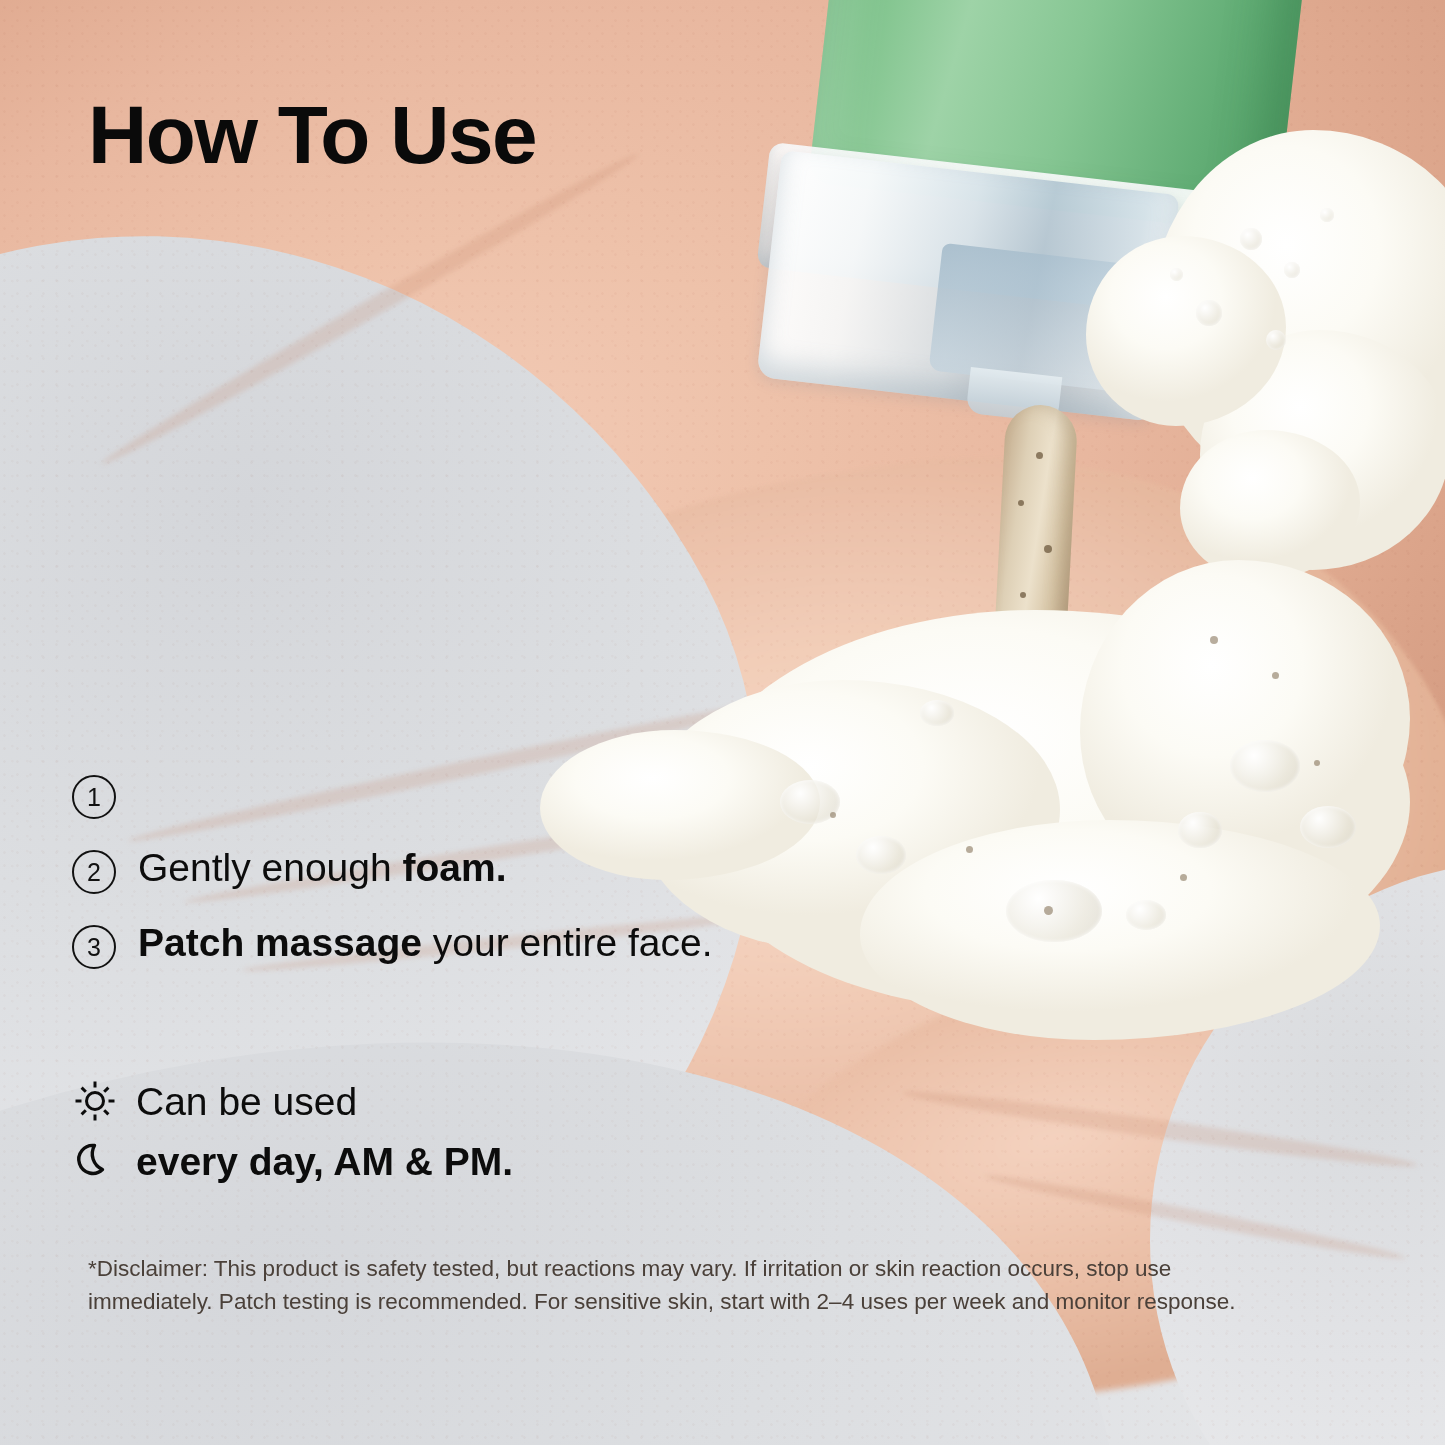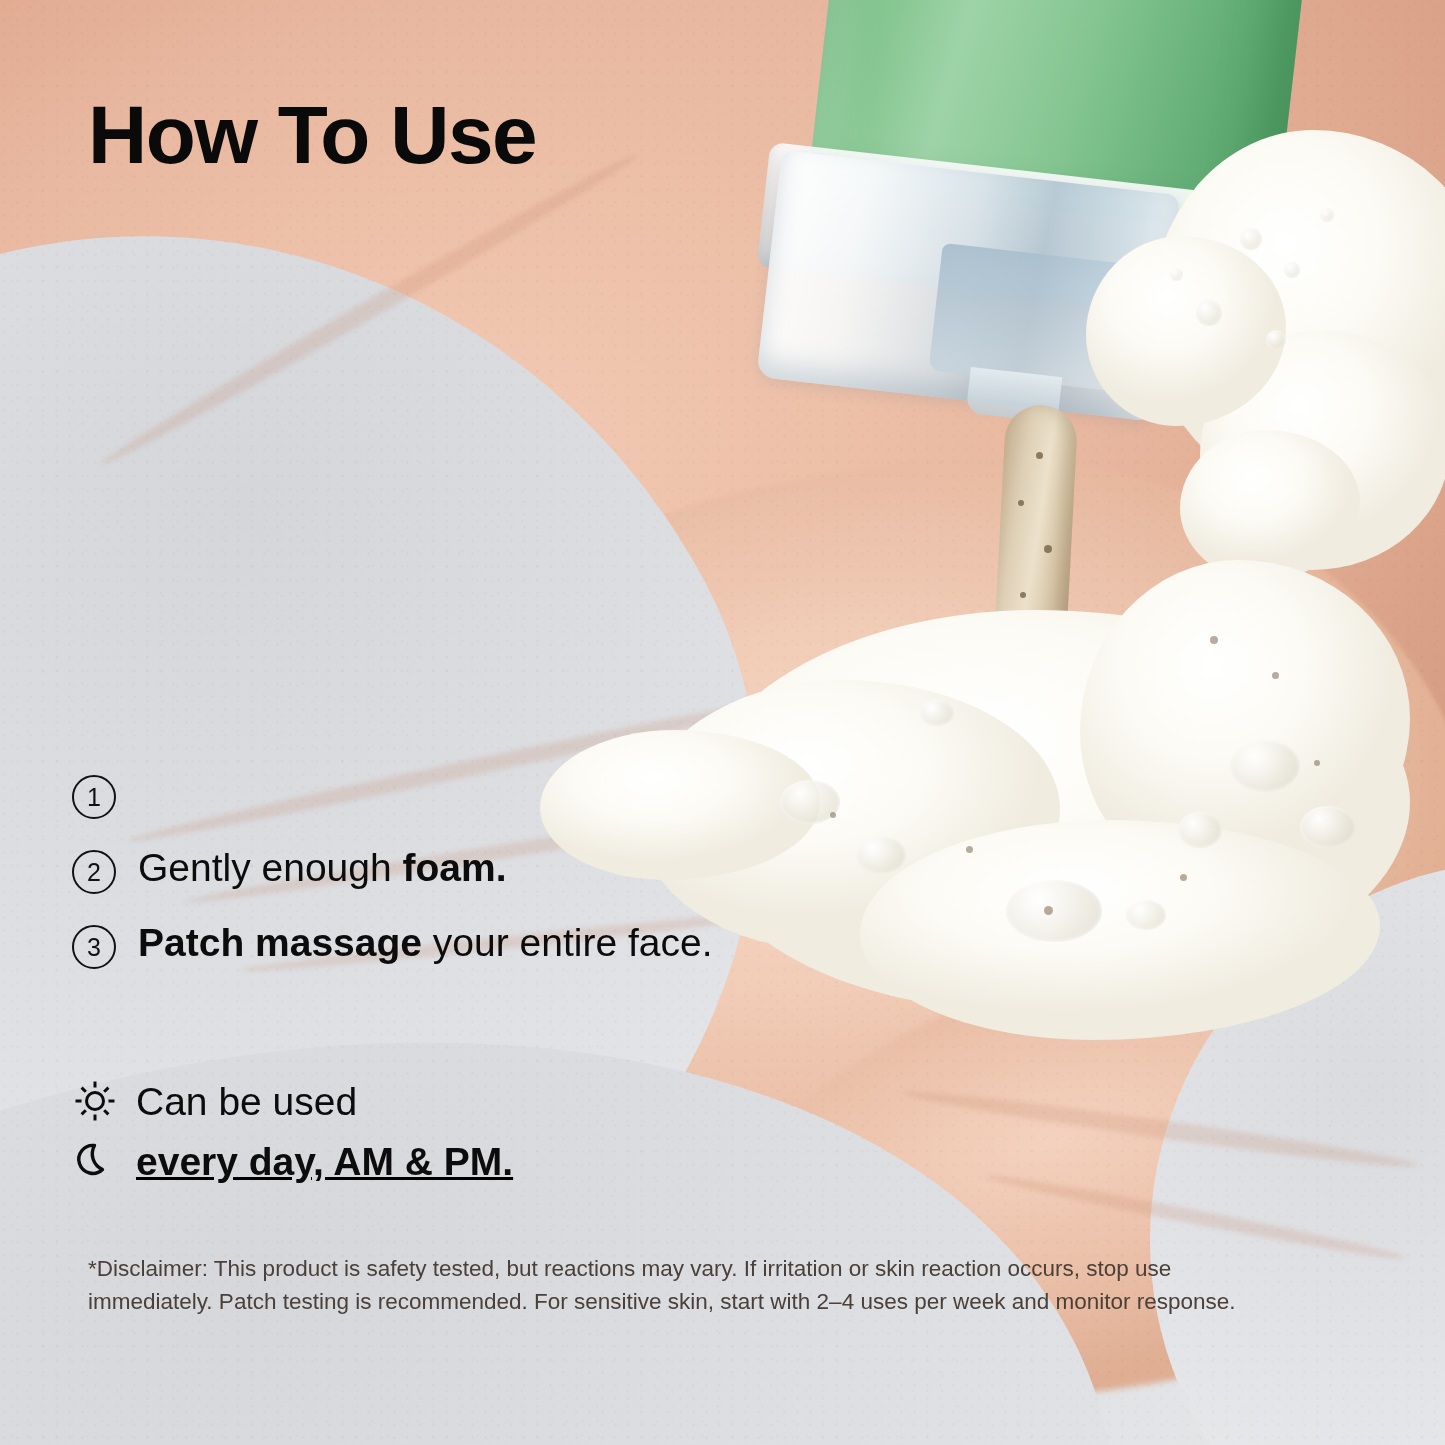--- a/index.html
+++ b/index.html
@@ -196,21 +196,21 @@
   .step-text{
     margin-left:22px;
     font-size:39px;line-height:1.20;color:#0c0c0c;
     font-weight:400;
     max-width:810px;
   }
   .step-text b{font-weight:700;}
 
   .usage{position:absolute;left:72px;top:1078px;}
   .usage-row{display:flex;align-items:flex-end;margin-bottom:14px;}
-  .usage-row:last-child{margin-bottom:8px;text-decoration:underline;}
+  .usage-row:last-child{margin-bottom:8px;}
   .u-icon{flex:0 0 auto;width:46px;height:46px;display:flex;align-items:center;justify-content:center;}
   .u-text{margin-left:18px;font-size:39px;line-height:1.1;color:#0c0c0c;}
   .u-text b{font-weight:700;}
 
   .disclaimer{
     position:absolute;left:88px;top:1252px;width:1190px;
     font-size:22.5px;line-height:1.48;color:#4a4039;
     font-weight:400;
   }
 </style>

